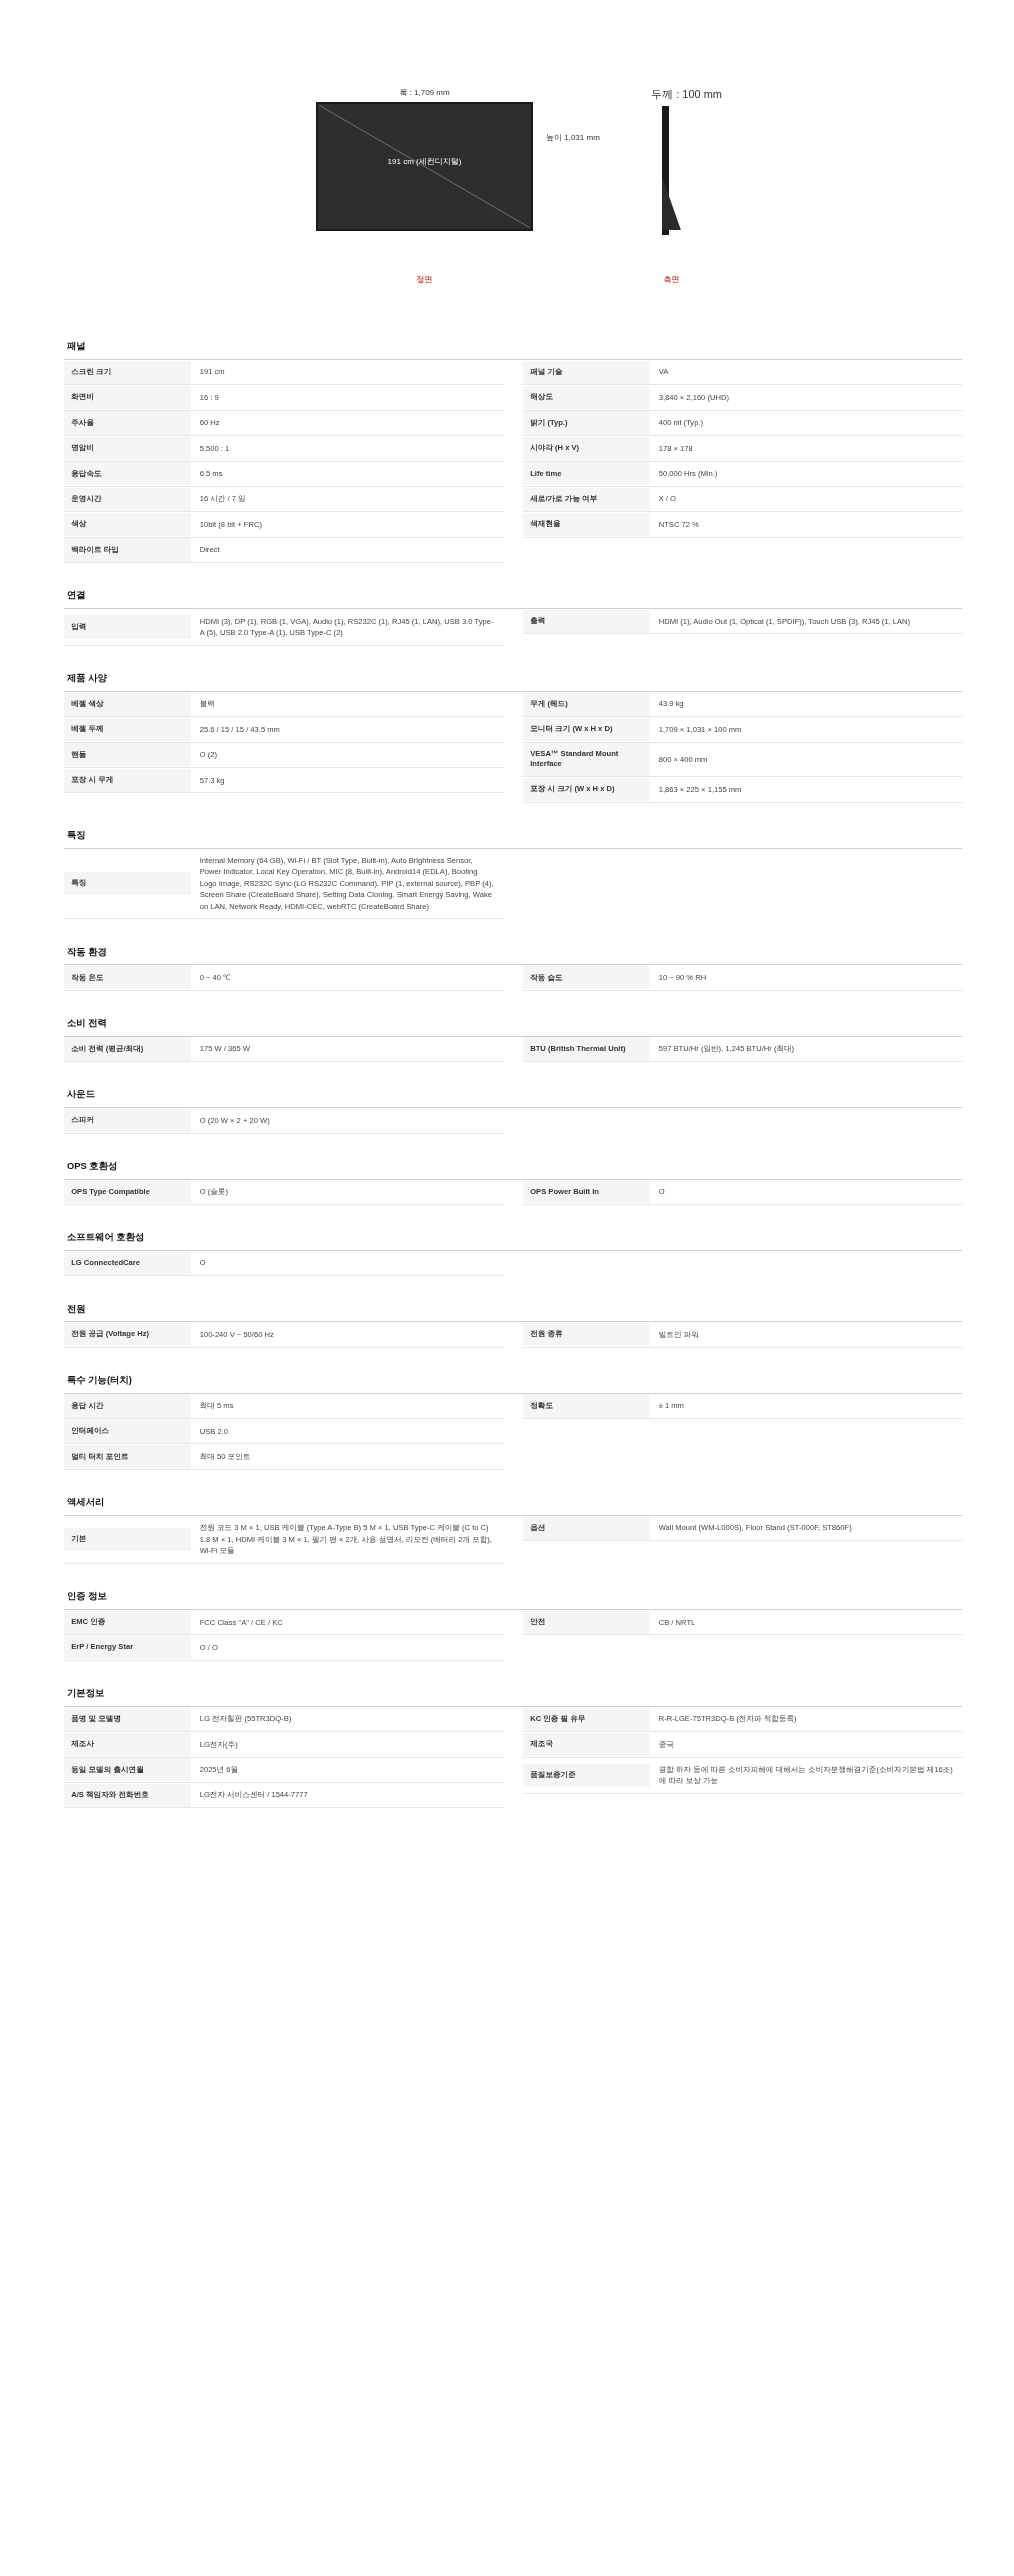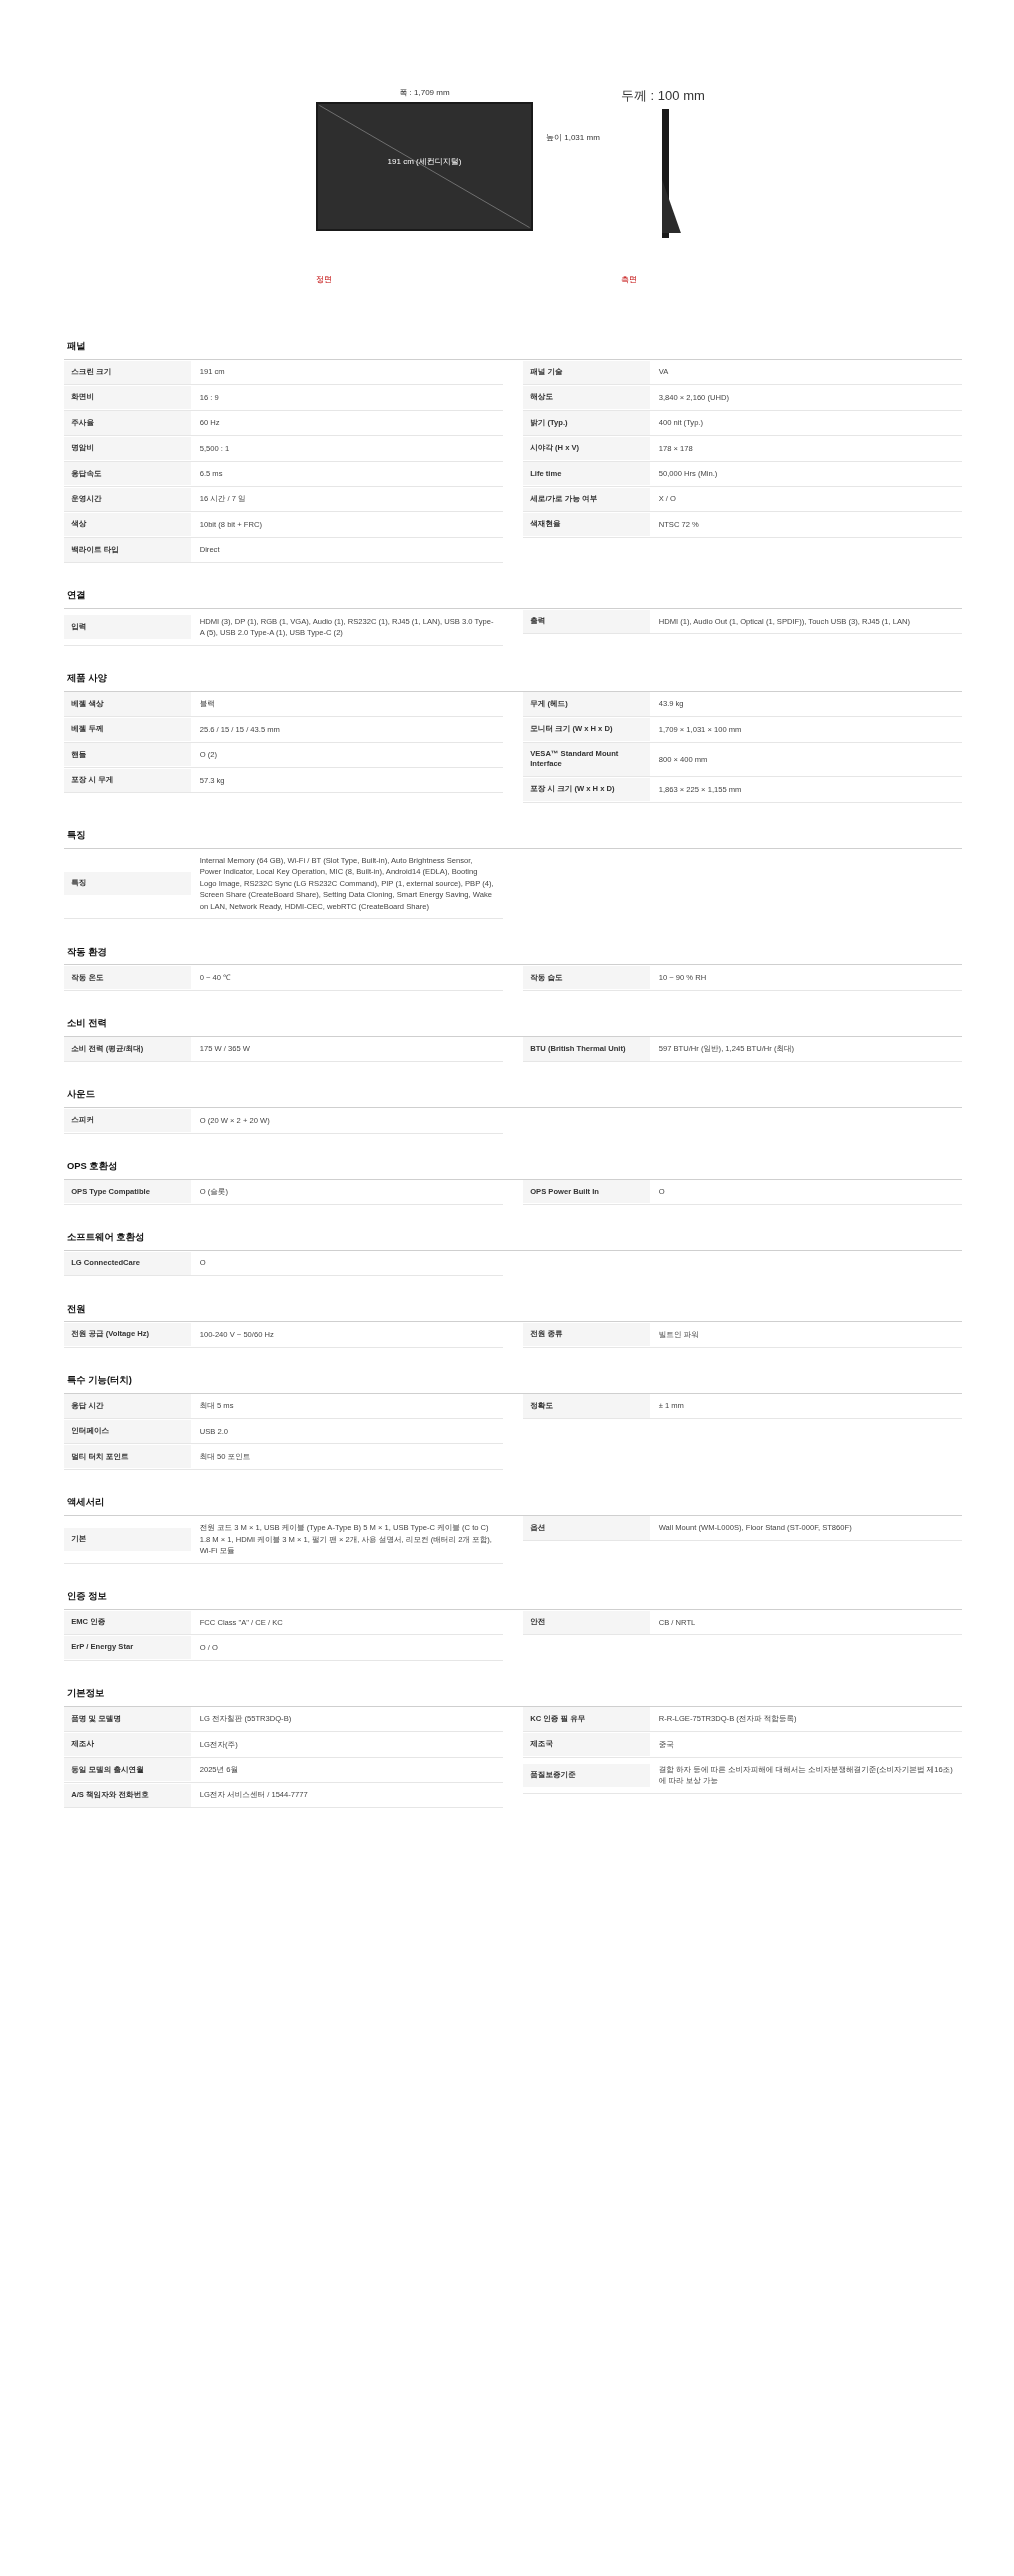--- a/index.html
+++ b/index.html
@@ -68,33 +68,34 @@
     font-size: 8px;
     color: #333;
     line-height: 1.4;
     white-space: nowrap;
   }
   .front-caption {
     position: absolute;
     left: 0;
     top: 187px;
     width: 217px;
+    text-align: center;
     font-size: 8px;
     color: #c00000;
   }
 
   .side-block {
     position: absolute;
     left: 609px;
     top: 87px;
     width: 101px;
   }
   .side-depth-label {
-    text-align: left;
-    font-size: 13px;
+    text-align: right;
+    font-size: 11px;
     color: #333;
     margin-bottom: 4.3px;
   }
   .side-shape {
     position: relative;
     height: 129px;
     width: 101px;
   }
   .side-bar {
     position: absolute;
@@ -111,20 +112,21 @@
     width: 19px;
     height: 54px;
     background: #2b2b2b;
     clip-path: polygon(0 0, 100% 100%, 0 100%);
   }
   .side-caption {
     position: absolute;
     left: 0;
     top: 187px;
     width: 101px;
+    text-align: center;
     font-size: 8px;
     color: #c00000;
   }
 
   
   .content {
     width: 898px;
     margin: 0 auto;
     padding-bottom: 43px;
   }

